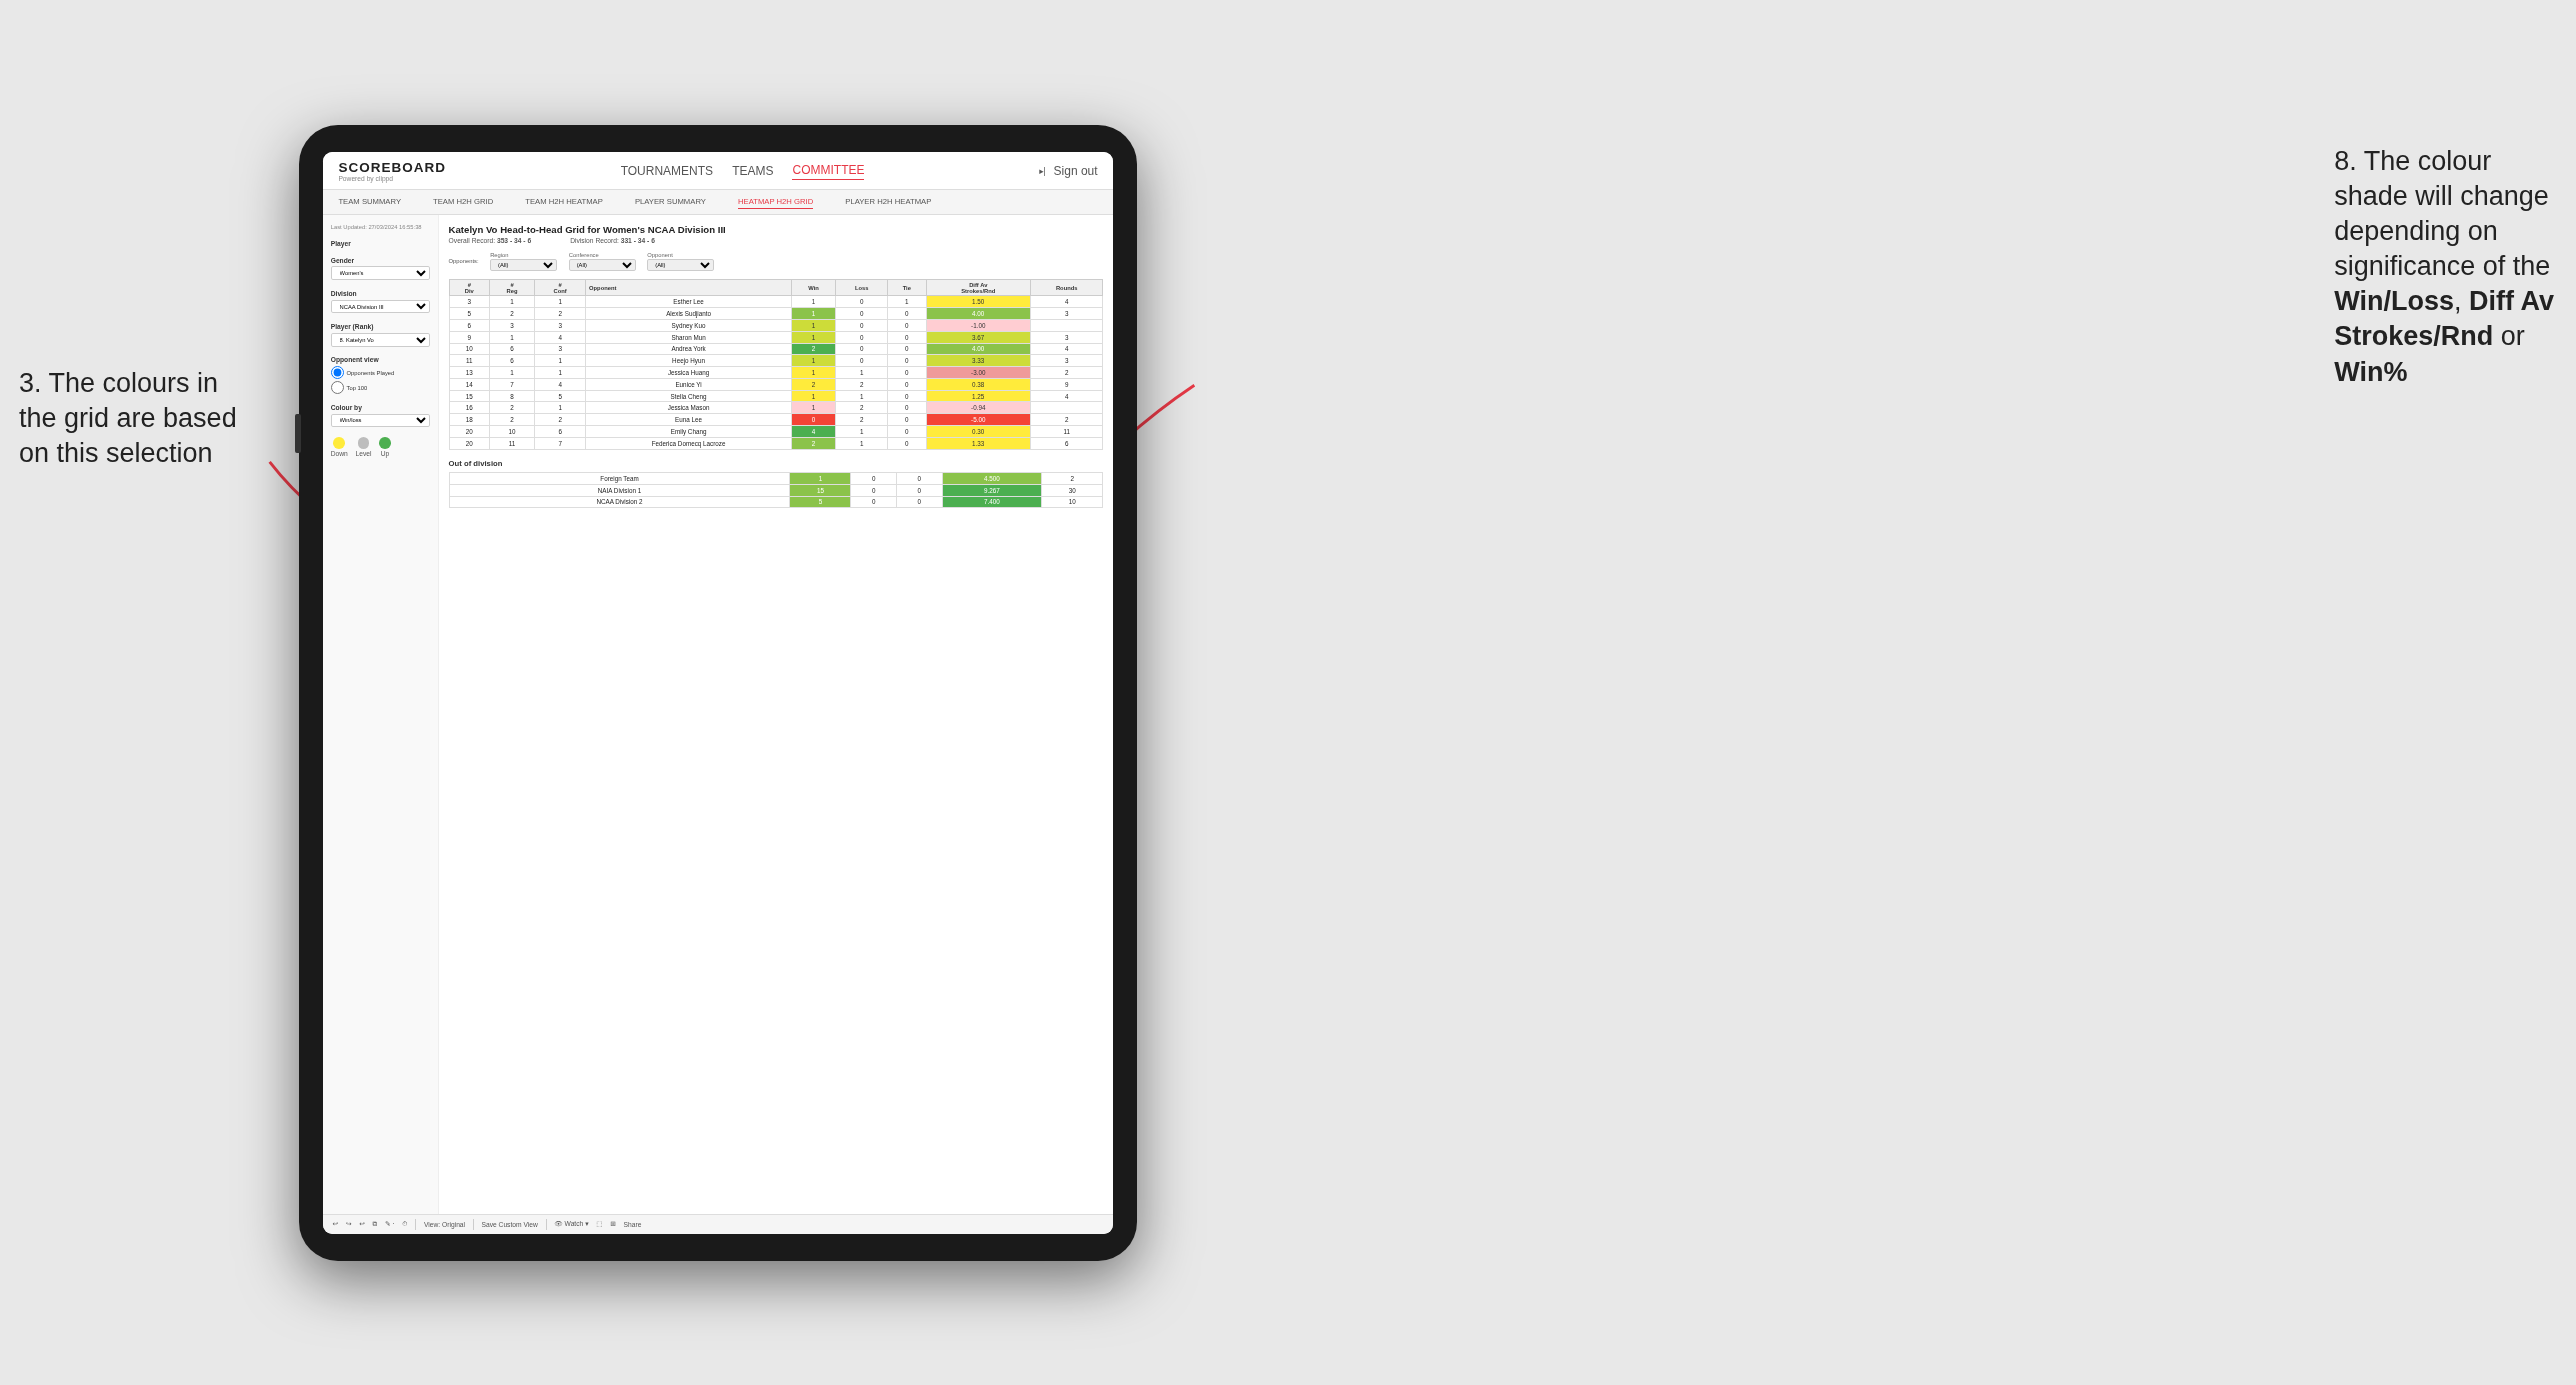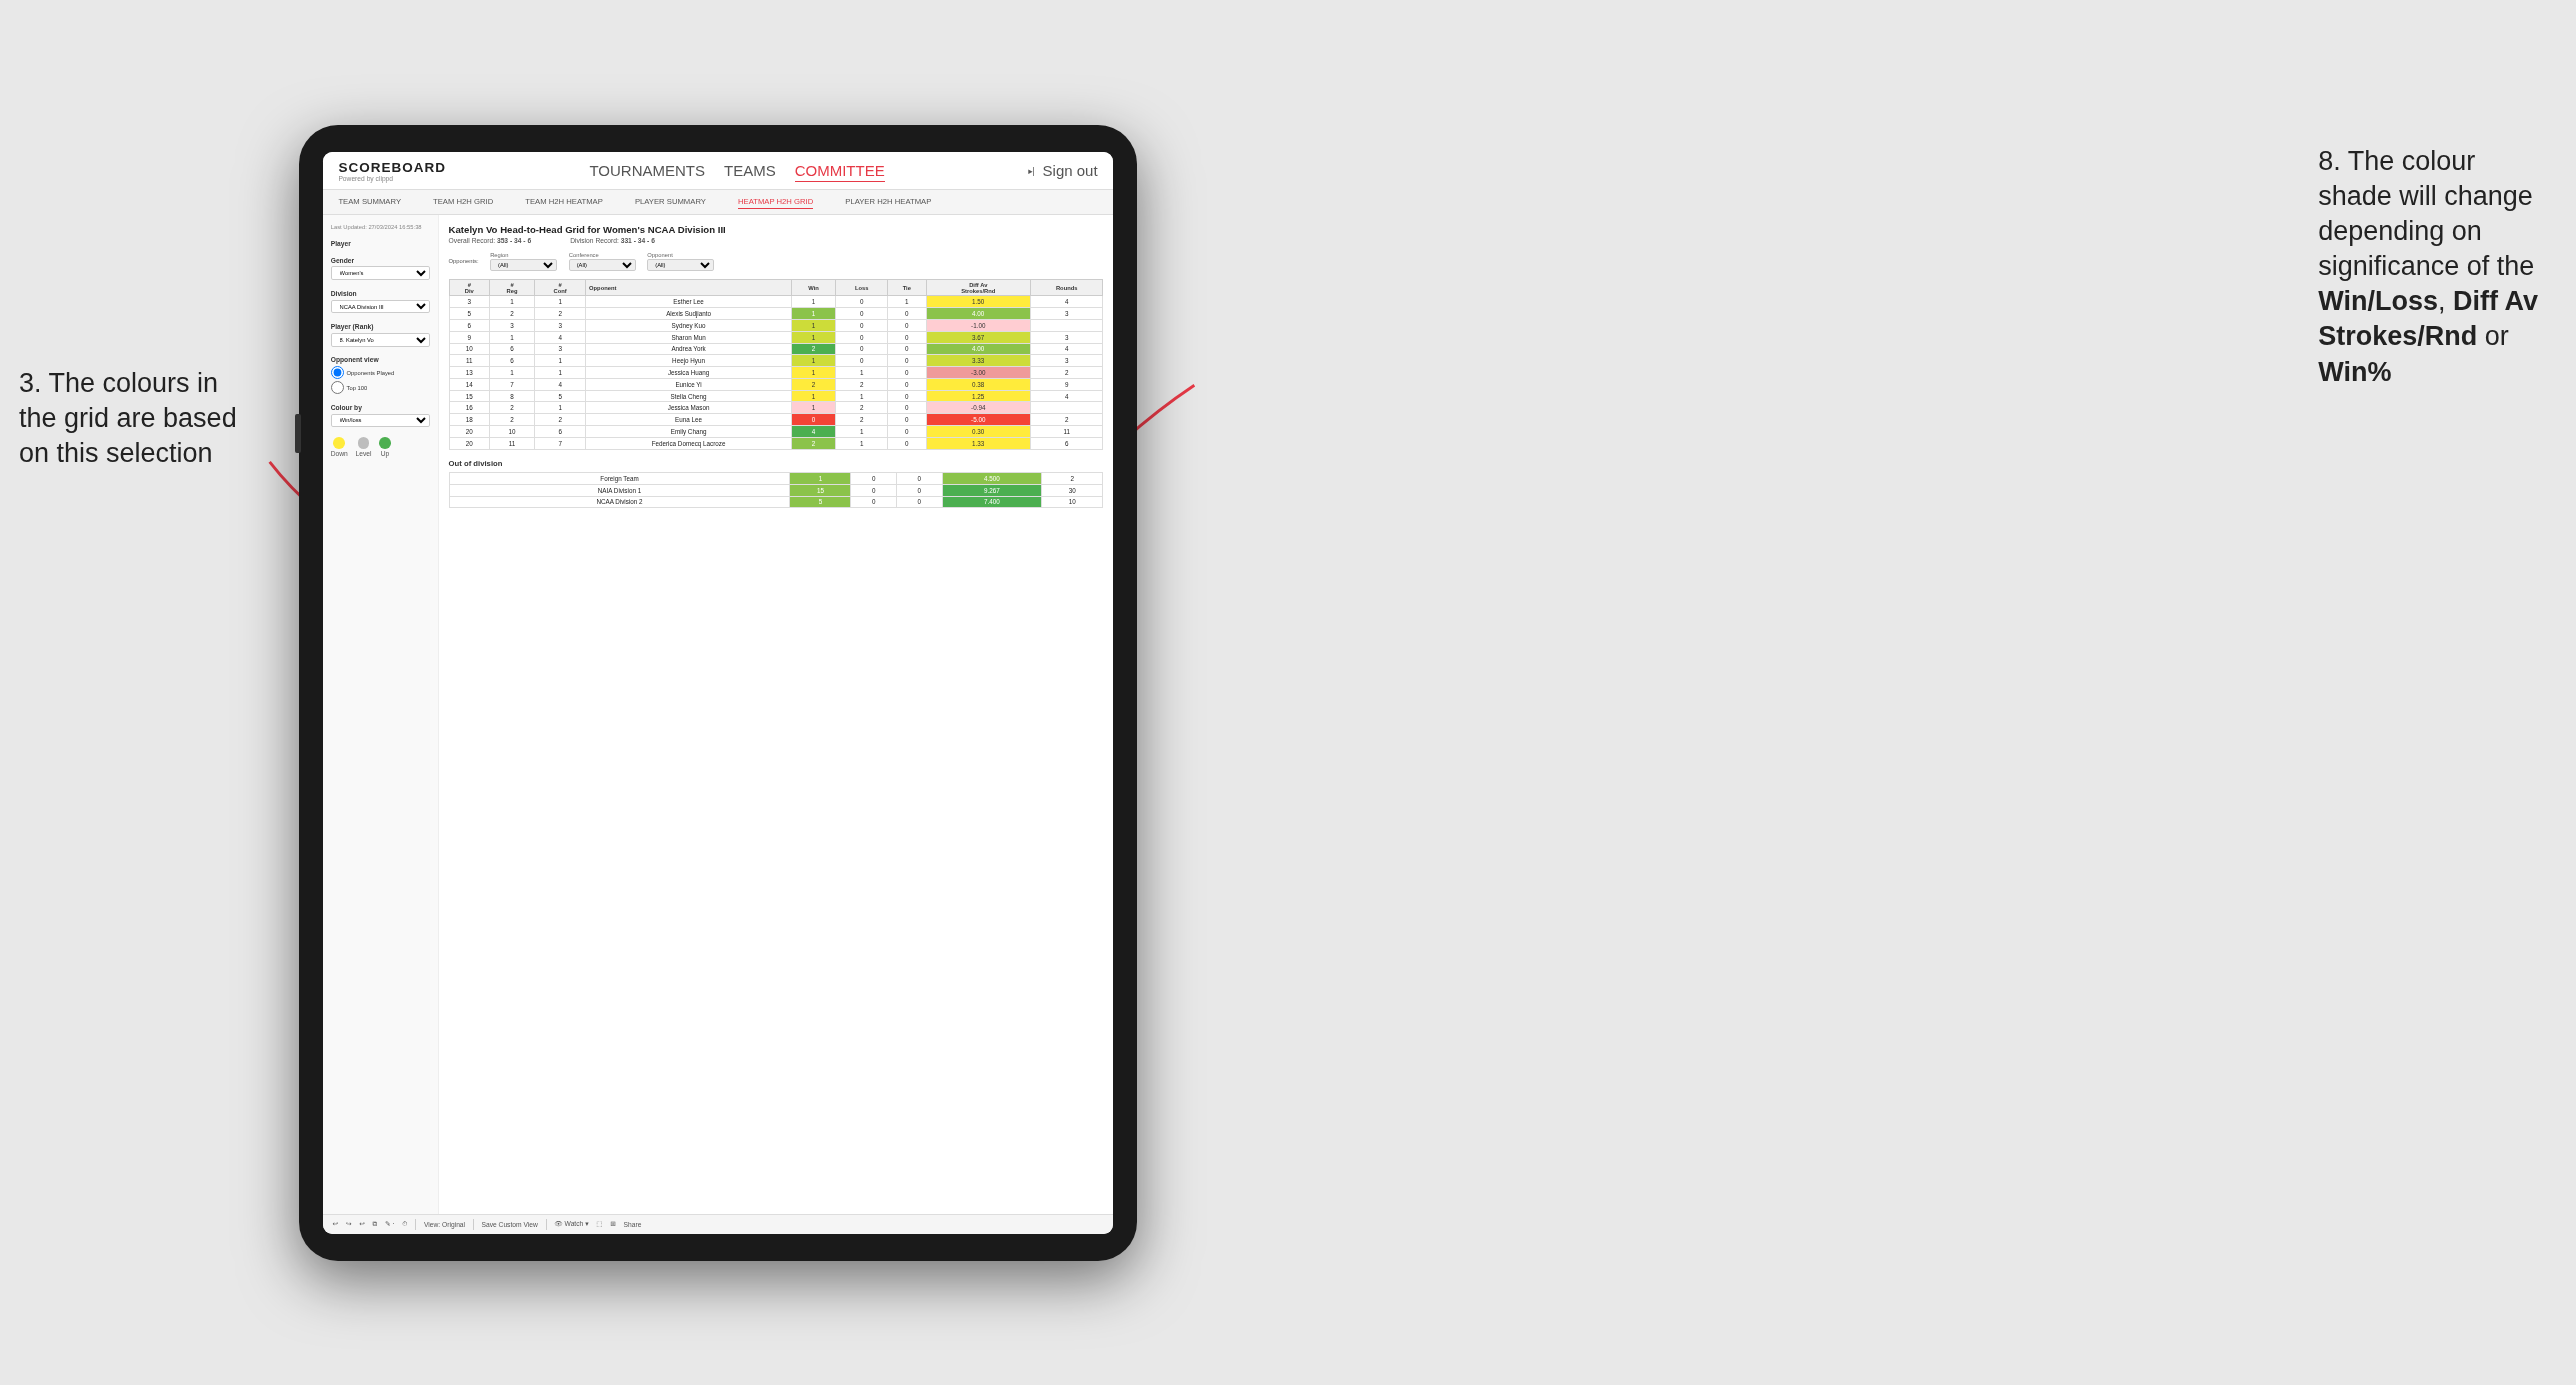--- a/index.html
+++ b/index.html
@@ -64,21 +64,21 @@
       color: #888;
     }
 
     .main-nav {
       display: flex;
       gap: 19px;
       align-items: center;
     }
 
     .nav-item {
-      font-size: 15px;
+      font-size: 12px;
       color: #555;
       cursor: pointer;
       padding: 1.9px 0;
     }
 
     .nav-item.active {
       color: #e63946;
       border-bottom: 1.9px solid #e63946;
     }
 
@@ -303,21 +303,21 @@
       line-height: 1.3;
       max-width: 270px;
     }
 
     .annotation-left {
       left: 19px;
       top: 366px;
     }
 
     .annotation-right {
-      right: 38px;
+      right: 22px;
       top: 144px;
       max-width: 385px;
     }
 
     .annotation strong {
       font-weight: 900;
     }
 
     
     .arrow-svg {

